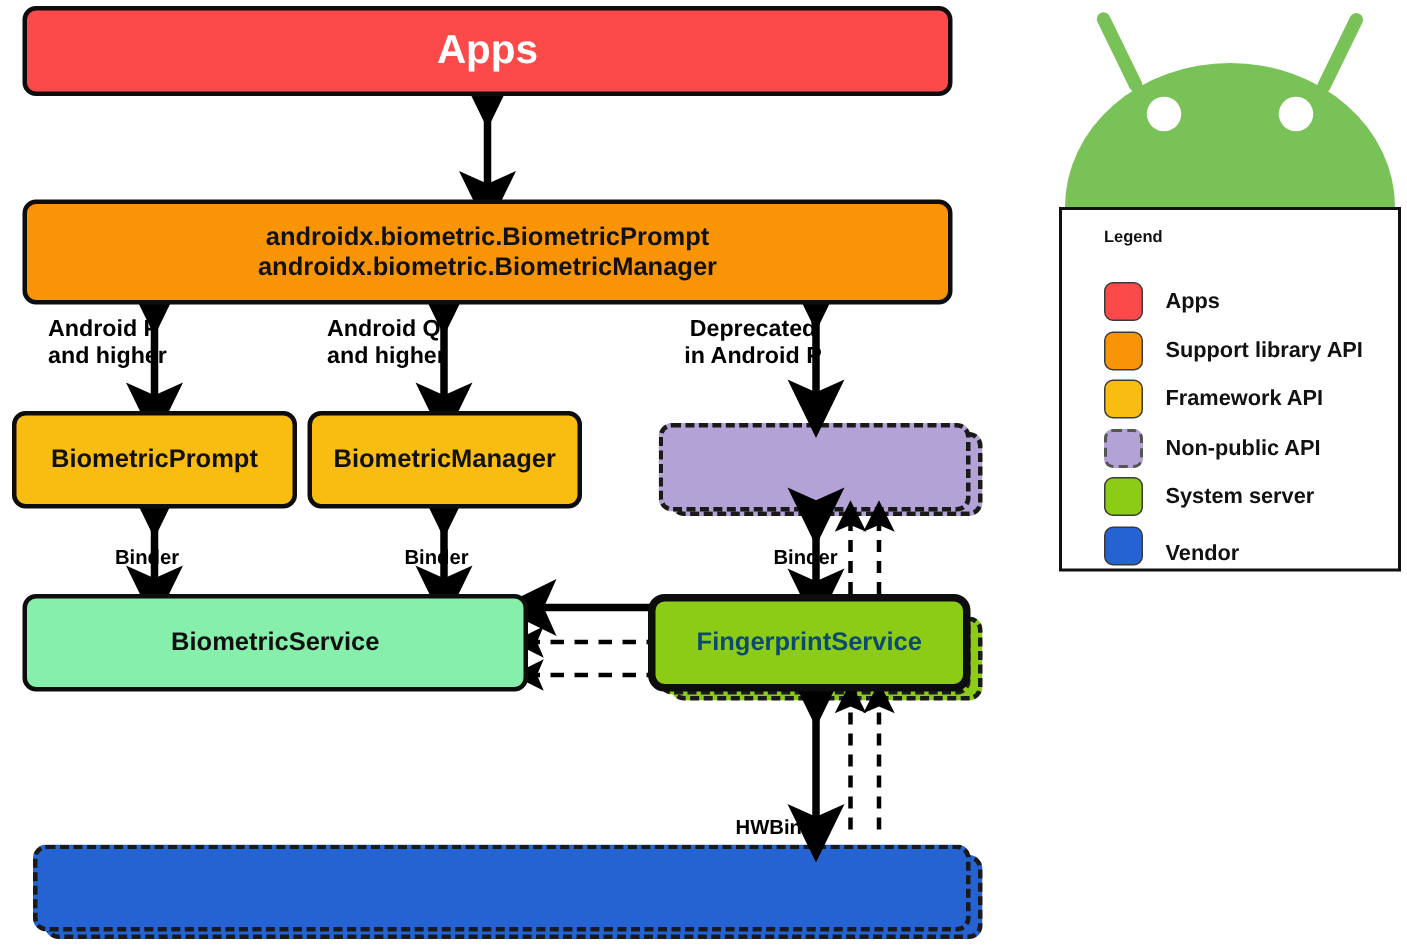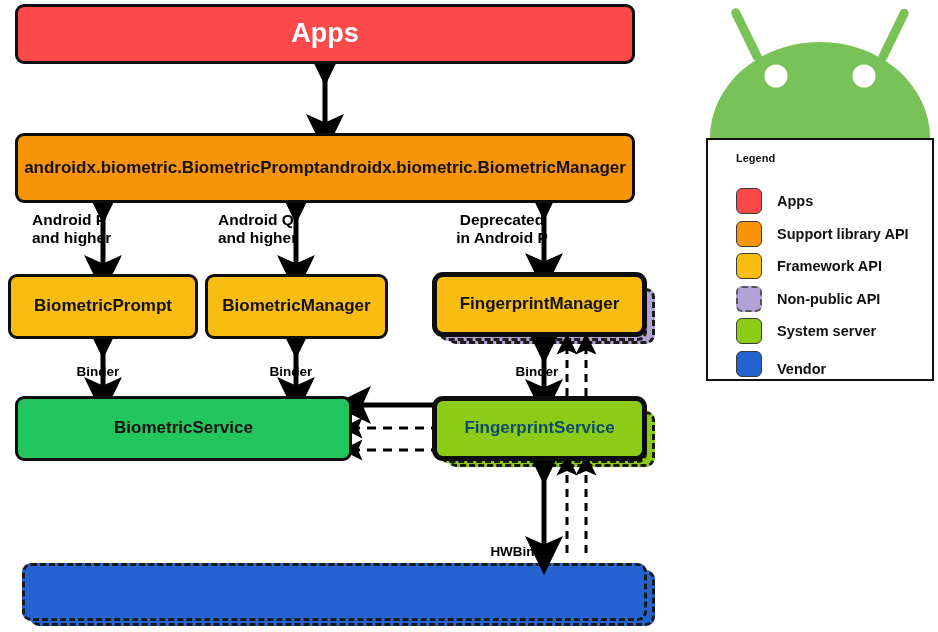--- a/index.html
+++ b/index.html
@@ -79,40 +79,37 @@
 
     <line x1="544" y1="465" x2="544" y2="555" stroke="#000" stroke-width="5" marker-start="url(#ah)" marker-end="url(#ah)"></line>
     <line x1="567" y1="553" x2="567" y2="465" stroke="#000" stroke-width="3" stroke-dasharray="8,6" marker-end="url(#ahs)"></line>
     <line x1="586" y1="553" x2="586" y2="465" stroke="#000" stroke-width="3" stroke-dasharray="8,6" marker-end="url(#ahs)"></line>
   </svg>
 
   <div class="box white-text" style="left: 15px; top: 4px; width: 620px; height: 60px; font-size: 27px; background: rgb(252, 74, 74); color: rgb(255, 255, 255);">
     <span>Apps</span>
   </div>
 
-  <div class="box" style="left: 15px; top: 133px; width: 620px; height: 70px; font-size: 17px; flex-direction: row; background: rgb(249, 148, 6); color: rgb(17, 17, 17);">
+  <div class="box" style="left: 15px; top: 133px; width: 620px; height: 70px; font-size: 17px; flex-direction: column; background: rgb(249, 148, 6); color: rgb(17, 17, 17);">
     <span id="sl1">androidx.biometric.BiometricPrompt</span>
     <span id="sl2">androidx.biometric.BiometricManager</span>
   </div>
 
   <div class="box" style="left: 8px; top: 274px; width: 190px; height: 65px; font-size: 17px; background: rgb(249, 188, 17); color: rgb(17, 17, 17);">
     <span>BiometricPrompt</span>
   </div>
 
   <div class="box" style="left: 205px; top: 274px; width: 183px; height: 65px; font-size: 17px; background: rgb(249, 188, 17); color: rgb(17, 17, 17);">
     <span>BiometricManager</span>
   </div>
 
   <div class="shadowlayer dashed" style="left:447px;top:288px;width:208px;height:56px;background:#b3a2d6;"></div>
   <div class="shadowlayer dashed" style="left:439px;top:282px;width:208px;height:59px;background:#b3a2d6;"></div>
-  <div class="box heavy" style="left: 432px; top: 272px; width: 215px; height: 65px; font-size: 17px; background: rgb(249, 188, 17); color: rgb(17, 17, 17);">
-    <span>FingerprintManager</span>
-  </div>
 
-  <div class="box" style="left: 15px; top: 396px; width: 337px; height: 65px; font-size: 17px; background: #22c55e; color: rgb(17, 17, 17);">
+  <div class="box" style="left: 15px; top: 396px; width: 337px; height: 65px; font-size: 17px; background: #86efac; color: rgb(17, 17, 17);">
     <span>BiometricService</span>
   </div>
 
   <div class="shadowlayer dashed" style="left:447px;top:411px;width:208px;height:56px;background:#8dcc16;"></div>
   <div class="shadowlayer dashed" style="left:439px;top:405px;width:208px;height:58px;background:#8dcc16;"></div>
   <div class="box heavy" style="left: 432px; top: 396px; width: 215px; height: 65px; font-size: 17px; background: rgb(141, 204, 22); color: #0c4a6e;">
     <span>FingerprintService</span>
   </div>
 
   <div class="shadowlayer dashed" style="left:30px;top:570px;width:625px;height:56px;background:#2463d1;"></div>

